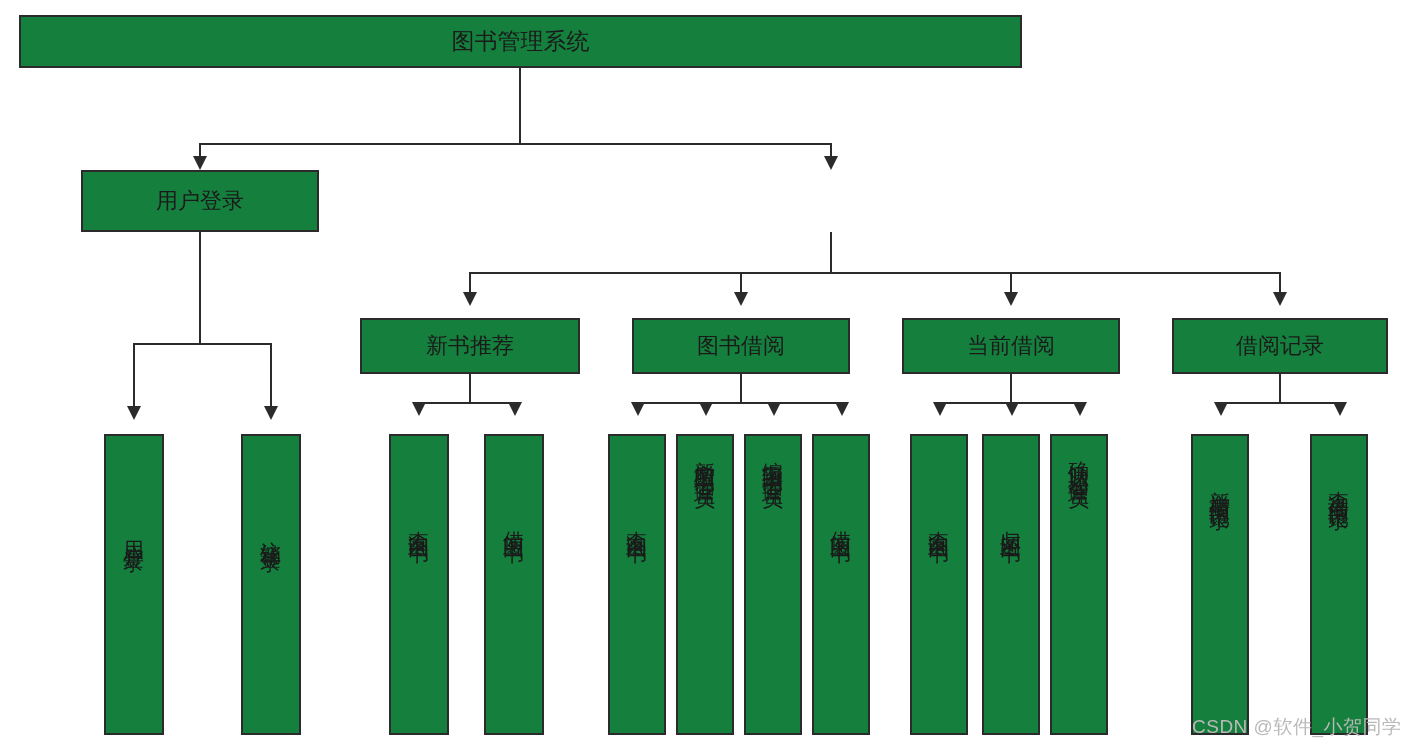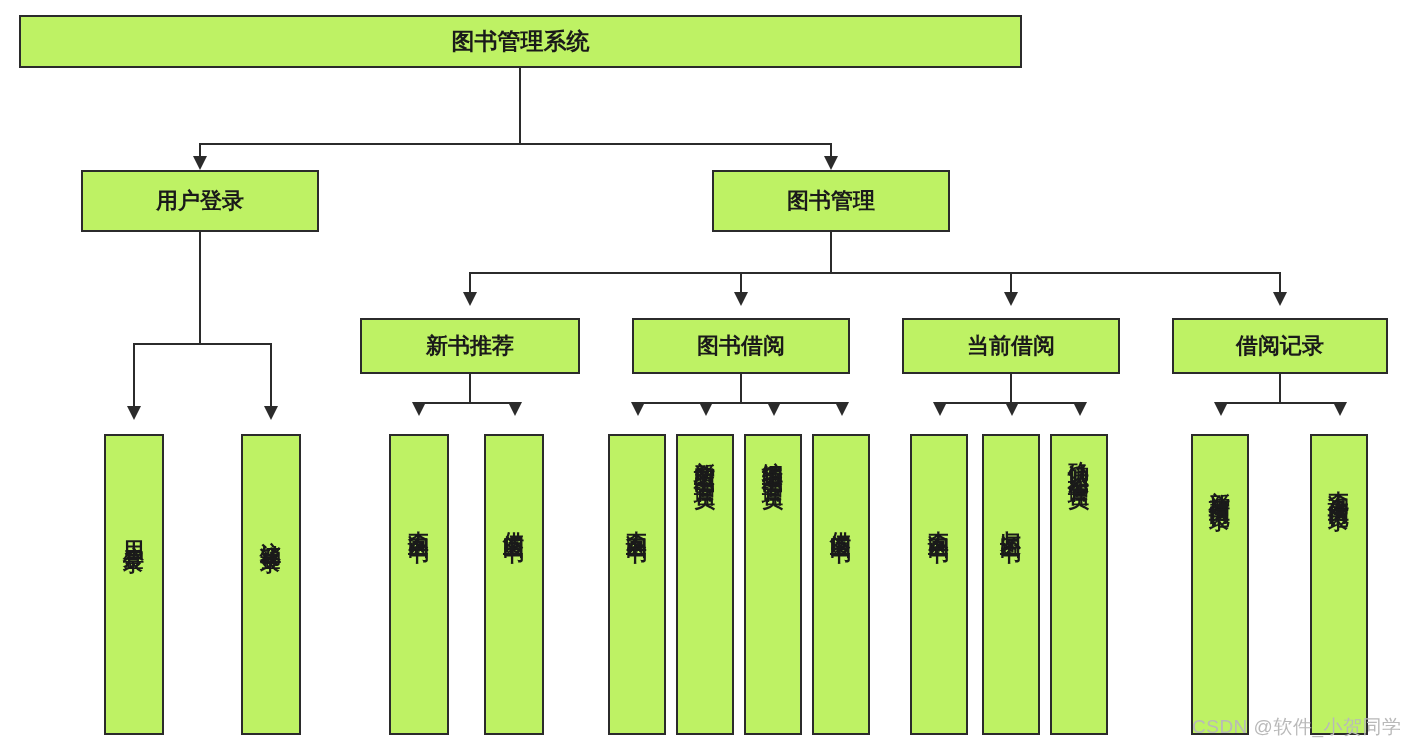--- a/index.html
+++ b/index.html
@@ -16,26 +16,25 @@
     width: 1405px;
     height: 747px;
     background: #ffffff;
     overflow: hidden;
   }
   
   .node {
     position: absolute;
     box-sizing: border-box;
     border: 2px solid #2b2b2b;
-    background: #bef264;
+    background: #15803d;
     display: flex;
     align-items: center;
     justify-content: center;
     color: #1a1a1a;
-    font-weight: bold;
   }
   .node.root {
     font-size: 23px;
   }
   .node.level2 {
     font-size: 22px;
   }
   .node.leaf {
     font-size: 21px;
     align-items: flex-start;
@@ -136,23 +135,20 @@
   <div class="arrow" style="left:1214px; top:402px;"></div>
   <div class="arrow" style="left:1333px; top:402px;"></div>
 
   <div class="node root" style="left:19px; top:15px; width:1003px; height:53px;">
     <span class="htext">图书管理系统</span>
   </div>
 
   <div class="node level2" style="left:81px; top:170px; width:238px; height:62px;">
     <span class="htext">用户登录</span>
   </div>
-  <div class="node level2" style="left:712px; top:170px; width:238px; height:62px;">
-    <span class="htext">图书管理</span>
-  </div>
 
   <div class="node level2" style="left:632px; top:318px; width:218px; height:56px;">
     <span class="htext">图书借阅</span>
   </div>
   <div class="node level2" style="left:360px; top:318px; width:220px; height:56px;">
     <span class="htext">新书推荐</span>
   </div>
   <div class="node level2" style="left:902px; top:318px; width:218px; height:56px;">
     <span class="htext">当前借阅</span>
   </div>

